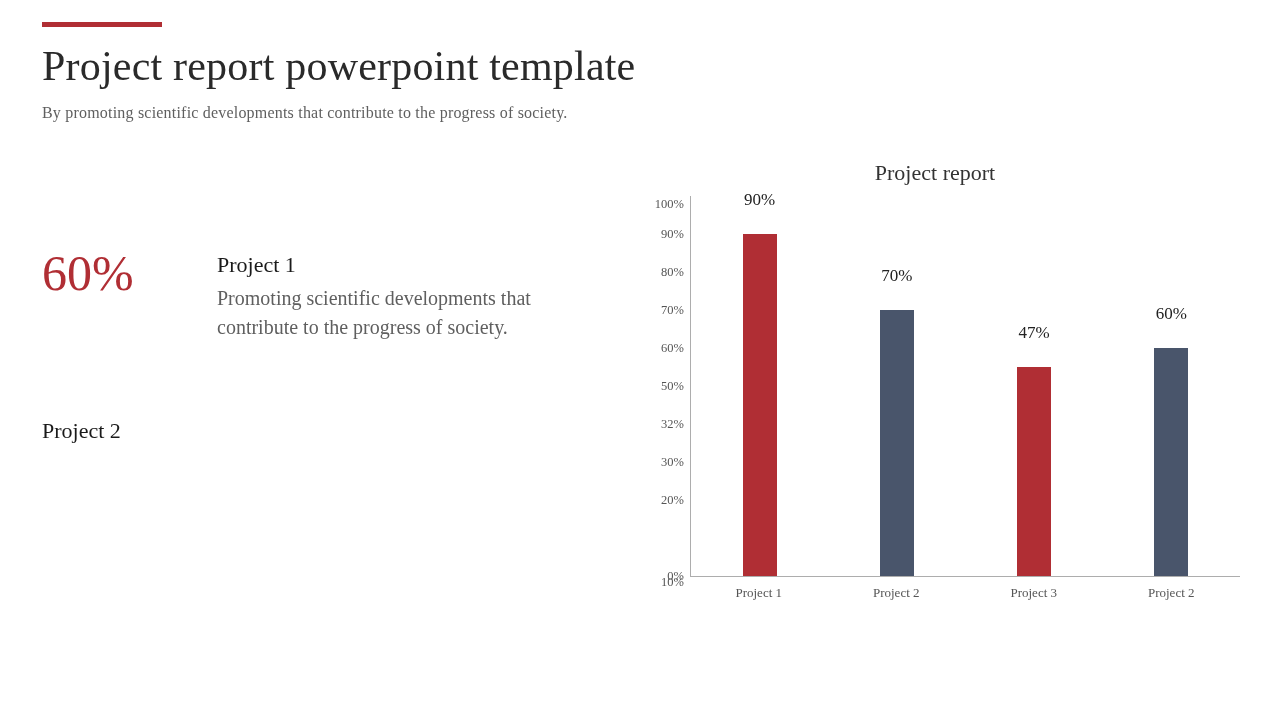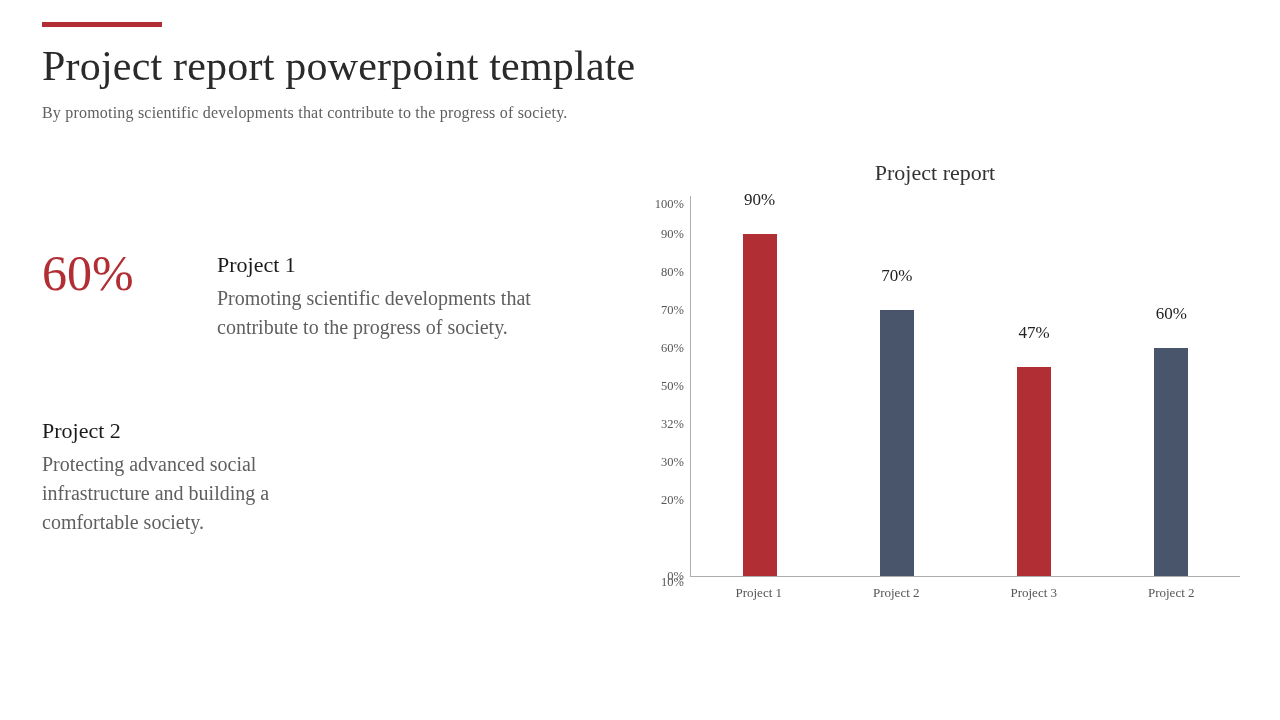--- a/index.html
+++ b/index.html
@@ -62,21 +62,20 @@
     <div class="stat-row">
       <div class="stat-pct red">60%</div>
       <div class="stat-body">
         <div class="stat-title">Project 1</div>
         <div class="stat-desc">Promoting scientific developments that contribute to the progress of society.</div>
       </div>
     </div>
     <div class="stat-row">
       <div class="stat-body">
         <div class="stat-title">Project 2</div>
-        <div class="stat-desc">Protecting advanced social infrastructure and building a comfortable society.</div>
       </div>
     </div>
   </div>
 
   <div class="chart-wrap">
     <div class="chart-title">Project report</div>
     <div class="chart">
       <div class="y-axis" id="y-axis">
           <div class="y-tick" style="top: 380px;">0%</div>
           <div class="y-tick" style="top: 342px; margin-top: 44px;">10%</div>

